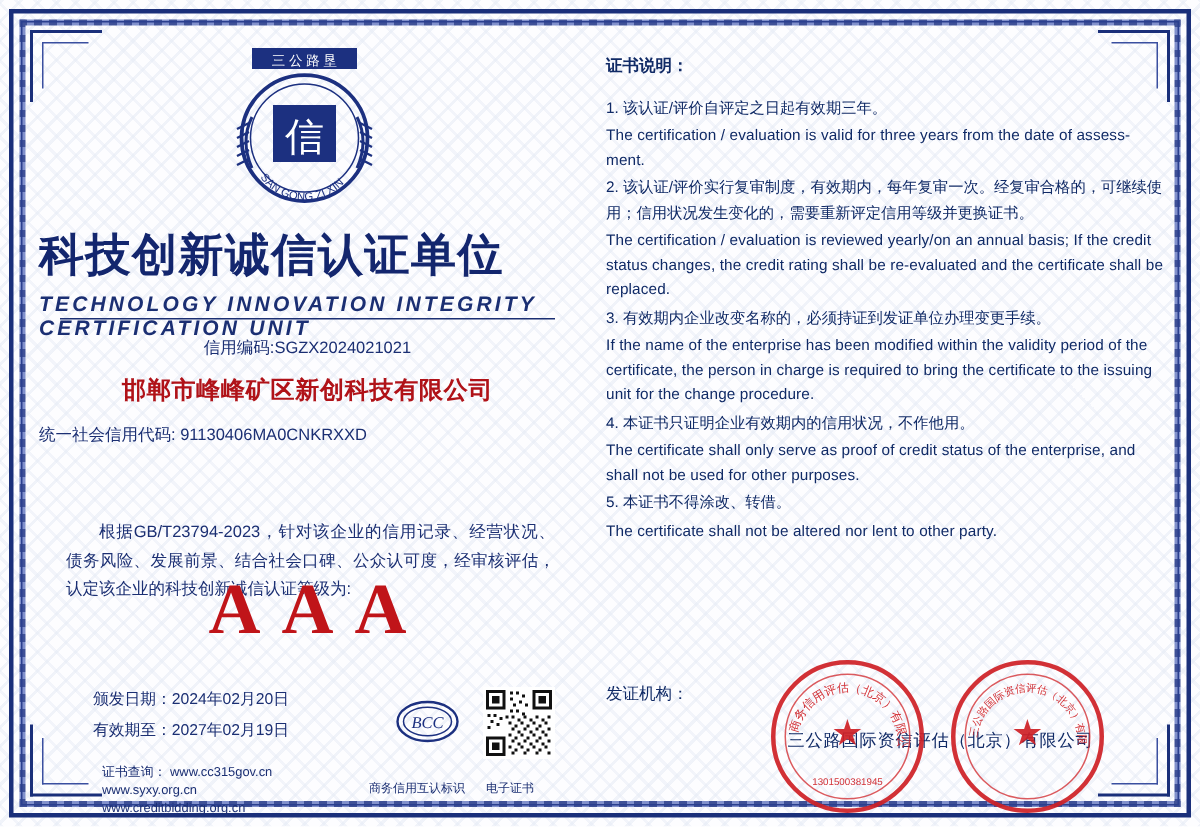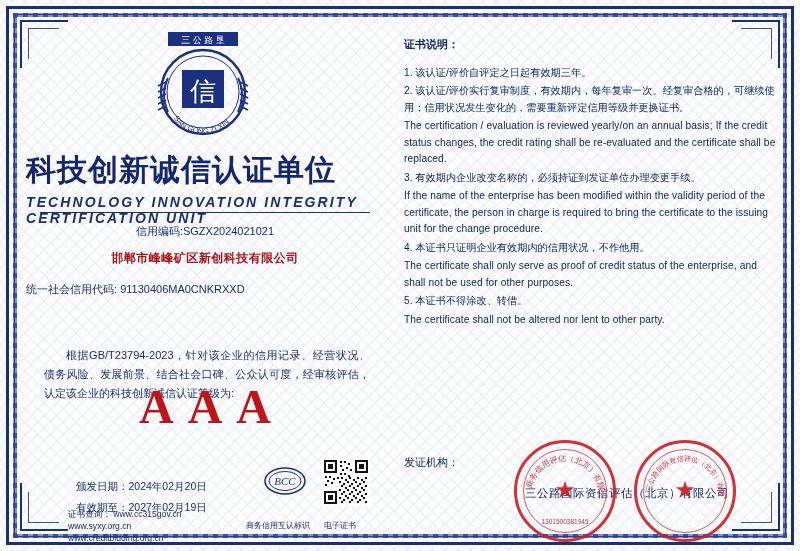--- a/index.html
+++ b/index.html
@@ -70,38 +70,38 @@
   .rule{
     position:absolute;left:14px;top:188px;width:330px;height:1px;background:#1b2f73;
   }
   .credit-no{
     position:absolute;left:0;top:200px;width:358px;text-align:center;
     font-size:11px;color:#1b2f73;
   }
   .company{
     position:absolute;left:0;top:226px;width:358px;text-align:center;
     font-family:"Liberation Serif", serif;
-    font-size:12px;font-weight:bold;color:#b01218;letter-spacing:.5px;
+    font-size:16px;font-weight:bold;color:#b01218;letter-spacing:.5px;
   }
   .uscc{
     position:absolute;left:0;top:258px;width:358px;text-align:left;
     font-size:11px;color:#1b2f73;
   }
   .desc{
     position:absolute;left:18px;top:286px;width:326px;
     font-size:11px;line-height:19px;color:#1b2f73;text-align:justify;text-indent:22px;margin-top:36px;
   }
   .grade{
     position:absolute;left:0;top:355px;width:358px;text-align:center;
     font-family:"Liberation Serif", serif;
     font-size:48px;font-weight:bold;color:#c01419;letter-spacing:14px;
     text-indent:14px;
   }
   .dates{
-    position:absolute;left:50px;top:432px;font-size:10.5px;color:#1b2f73;line-height:21px;margin-top:20px;
+    position:absolute;left:36px;top:432px;font-size:10.5px;color:#1b2f73;line-height:21px;
   }
   .query{
     position:absolute;left:42px;top:484px;font-size:8.6px;color:#1b2f73;line-height:12px;
   }
   .bcc{
     position:absolute;left:232px;top:440px;width:54px;height:34px;
   }
   .qr{
     position:absolute;left:296px;top:434px;width:48px;height:48px;
     background:#fff;
@@ -311,20 +311,21 @@
 
     <div class="marklabels">
       <span>商务信用互认标识</span>
       <span>电子证书</span>
     </div>
   </div>
 
   <div class="right">
     <h4>证书说明：</h4>
     <p>1. 该认证/评价自评定之日起有效期三年。</p>
+    <p class="en">The certification / evaluation is valid for three years from the date of assess-ment.</p>
     <p>2. 该认证/评价实行复审制度，有效期内，每年复审一次。经复审合格的，可继续使用；信用状况发生变化的，需要重新评定信用等级并更换证书。</p>
     <p class="en">The certification / evaluation is reviewed yearly/on an annual basis; If the credit status changes, the credit rating shall be re-evaluated and the certificate shall be replaced.</p>
     <p>3. 有效期内企业改变名称的，必须持证到发证单位办理变更手续。</p>
     <p class="en">If the name of the enterprise has been modified within the validity period of the certificate, the person in charge is required to bring the certificate to the issuing unit for the change procedure.</p>
     <p>4. 本证书只证明企业有效期内的信用状况，不作他用。</p>
     <p class="en">The certificate shall only serve as proof of credit status of the enterprise, and shall not be used for other purposes.</p>
     <p>5. 本证书不得涂改、转借。</p>
     <p class="en">The certificate shall not be altered nor lent to other party.</p>
   </div>
 

